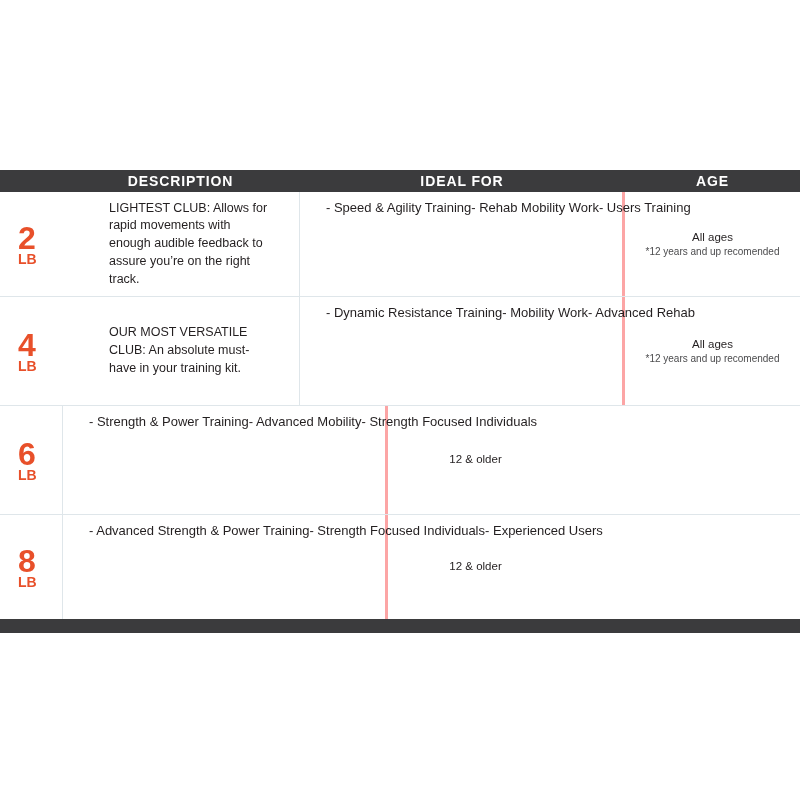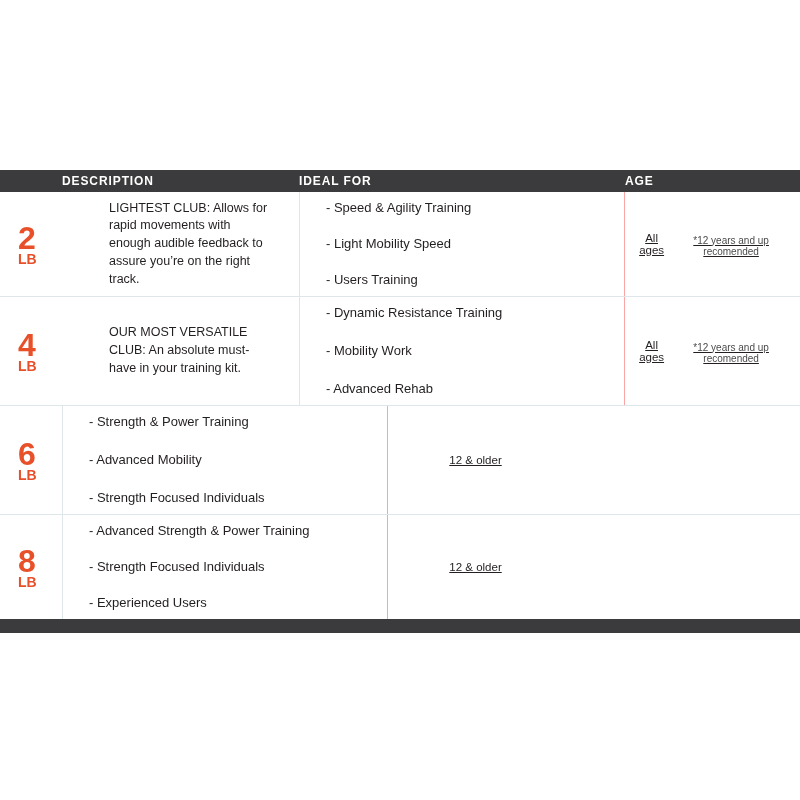--- a/index.html
+++ b/index.html
@@ -27,24 +27,25 @@
     width: 800px;
   }
   
   .table-header {
     display: flex;
     background: #3b3b3d;
     height: 22px;
     align-items: center;
   }
   .th {
-    font-size: 12px;
+    font-size: 14px;
     font-weight: bold;
     letter-spacing: 0.9px;
     color: #ffffff;
+    text-align: center;
     text-transform: uppercase;
   }
   .col-weight { width: 62px; flex: 0 0 62px; }
   .col-desc   { width: 237px; flex: 0 0 237px; }
   .col-ideal  { width: 326px; flex: 0 0 326px; }
   .col-age    { width: 175px; flex: 0 0 175px; }
 
   .rows {
     background: #ffffff;
   }
@@ -91,40 +92,39 @@
     line-height: 1.42;
     color: #231f20;
   }
   .cell-desc .lead {
     font-weight: normal;
     margin-left: 47px;
   }
 
   .cell-ideal {
     border-left: 1px solid #dfe6ea;
-    border-right: 1px solid #fca5a5;
+    border-right: 3px solid #fca5a5;
     padding: 6px 10px 6px 26px;
-    flex-direction: column;
+    flex-direction: row;
     justify-content: space-between;
     align-items: flex-start;
   }
   .bullet {
     font-size: 13px;
     line-height: 1.52;
     color: #231f20;
     white-space: nowrap;
   }
 
   .cell-age {
-    flex-direction: row;
+    flex-direction: column;
     justify-content: center;
     align-items: center;
     text-align: center;
     padding: 6px 8px;
-    text-decoration: underline;
   }
   .age-main {
     font-size: 11.5px;
     color: #231f20;
   }
   .age-note {
     font-size: 10px;
     color: #4b4b4d;
     margin-top: 3px;
   }
@@ -155,21 +155,21 @@
           <div class="weight-badge">
             <span class="weight-num">2</span>
             <span class="weight-lb">LB</span>
           </div>
         </div>
         <div class="cell cell-desc col-desc">
           <span class="lead">LIGHTEST CLUB: Allows for rapid movements with enough audible feedback to assure you’re on the right track.</span>
         </div>
         <div class="cell cell-ideal col-ideal">
           <div class="bullet">- Speed &amp; Agility Training</div>
-          <div class="bullet">- Light Mobility Speed</div>
+          <div class="bullet">- Rehab Mobility Work</div>
           <div class="bullet">- Users Training</div>
         </div>
         <div class="cell cell-age col-age">
           <div class="age-main">All ages</div>
           <div class="age-note">*12 years and up recomended</div>
         </div>
       </div>
 
       <div class="row" style="min-height:108px;">
         <div class="cell cell-weight col-weight">

